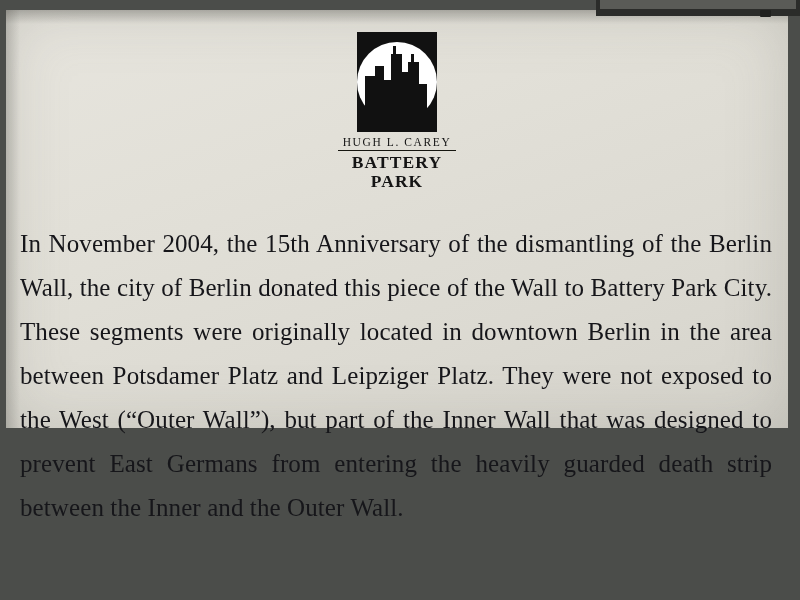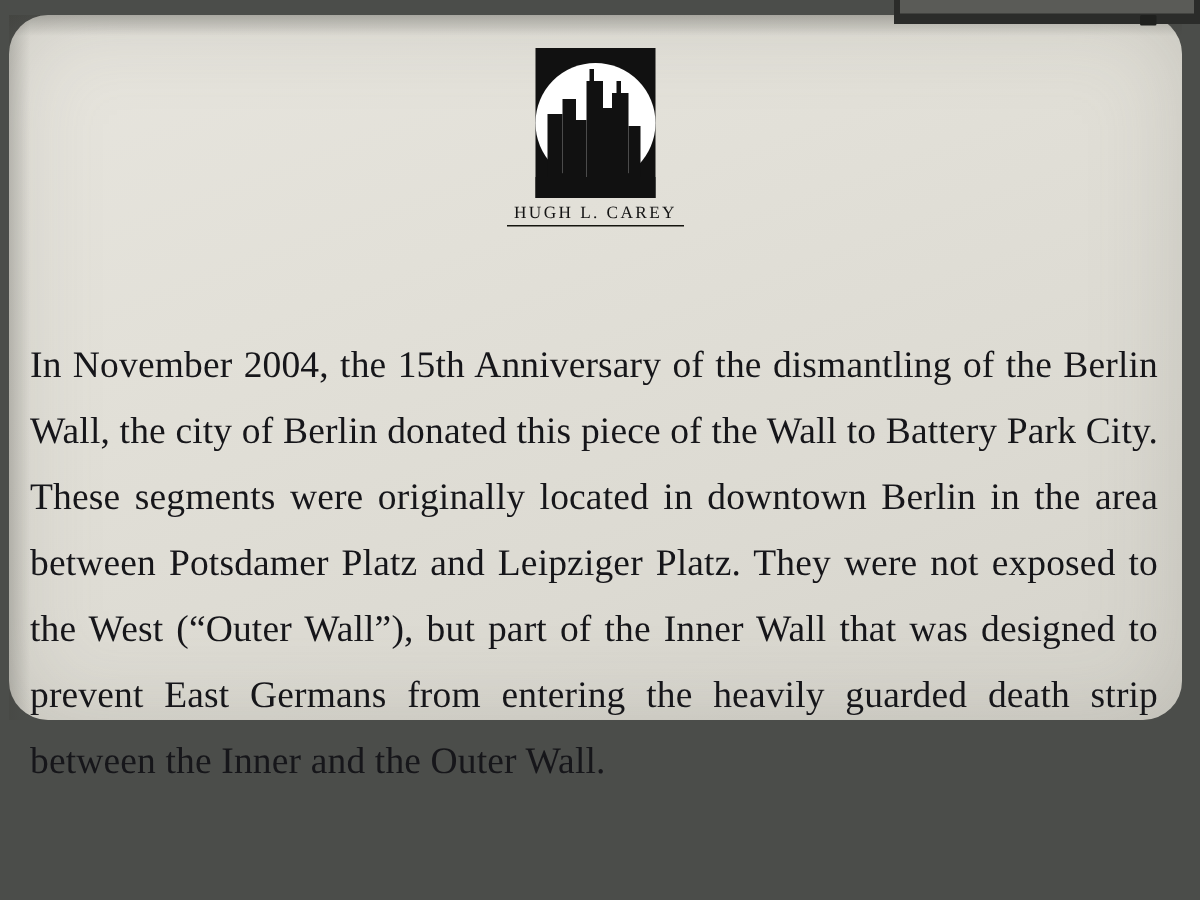--- a/index.html
+++ b/index.html
@@ -22,24 +22,23 @@
     inset: 0;
     background: #4b4d4a;
   }
 
   
   .plaque {
     position: absolute;
     left: 6px;
     top: 10px;
     width: 782px;
-    height: 470px;
+    height: 418px;
     background: linear-gradient(160deg, #e7e5de 0%, #e2e0d8 35%, #dcdad2 70%, #d5d3cb 100%);
     box-shadow: inset 0 0 60px rgba(120,120,110,0.25);
-    border-radius: 26px;
   }
   
   .plaque::before {
     content: "";
     position: absolute;
     left: 0; top: 0; right: 0; height: 14px;
     background: linear-gradient(to bottom, rgba(60,60,55,0.30), rgba(60,60,55,0));
   }
   .plaque::after {
     content: "";
@@ -163,20 +162,21 @@
           <rect x="61" y="40" width="6" height="48"></rect>
           <rect x="67" y="30" width="11" height="58"></rect>
           <rect x="78" y="52" width="8" height="36"></rect>
           <rect x="52" y="14" width="3" height="10"></rect>
           <rect x="70" y="22" width="3" height="10"></rect>
           <rect x="16" y="86" width="80" height="14"></rect>
         </g>
       </svg>
       <div class="logo-lines">
         <span class="logo-line1">Hugh L. Carey</span>
+        <span class="logo-line2">Battery Park</span>
       </div>
     </div>
 
     <div class="body-text">
       <p>In November 2004, the 15th Anniversary of the dismantling of the Berlin Wall, the city of Berlin donated this piece of the Wall to Battery Park City. These segments were originally located in downtown Berlin in the area between Potsdamer Platz and Leipziger Platz. They were not exposed to the West (“Outer Wall”), but part of the Inner Wall that was designed to prevent East Germans from entering the heavily guarded death strip between the Inner and the Outer Wall.</p>
     </div>
   </div>
 
   <div class="top-bar"></div>
   <div class="top-bar-inner"></div>

